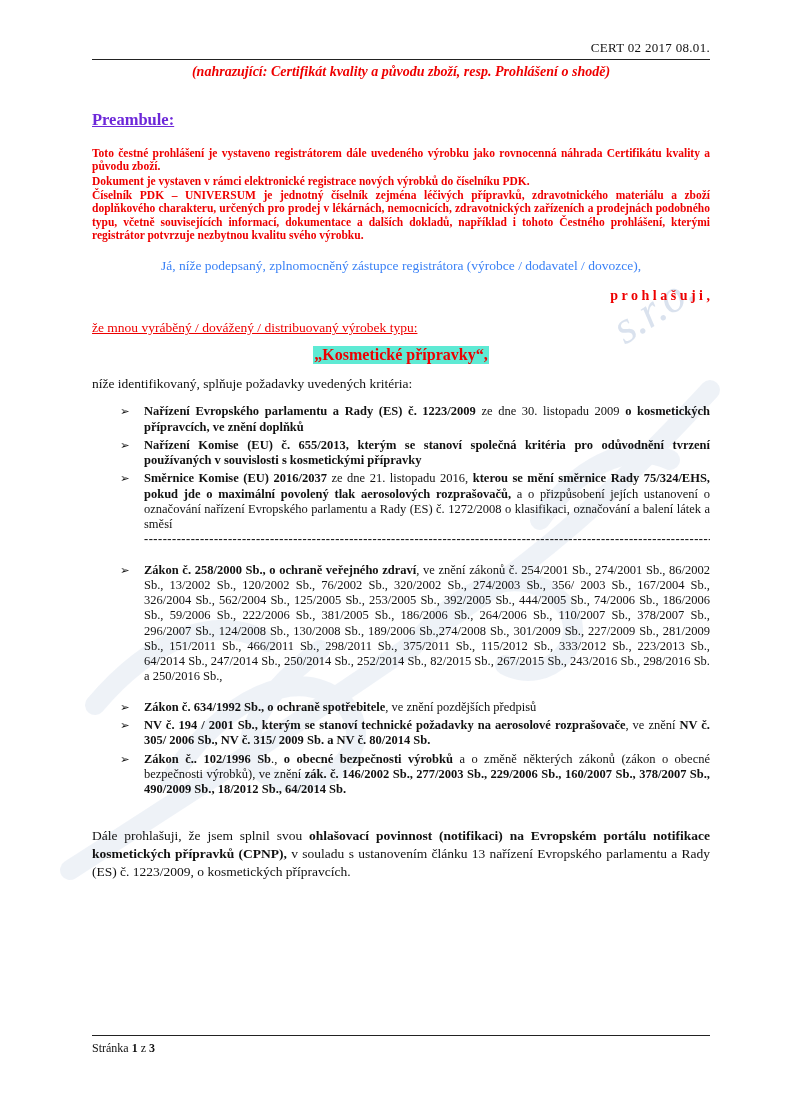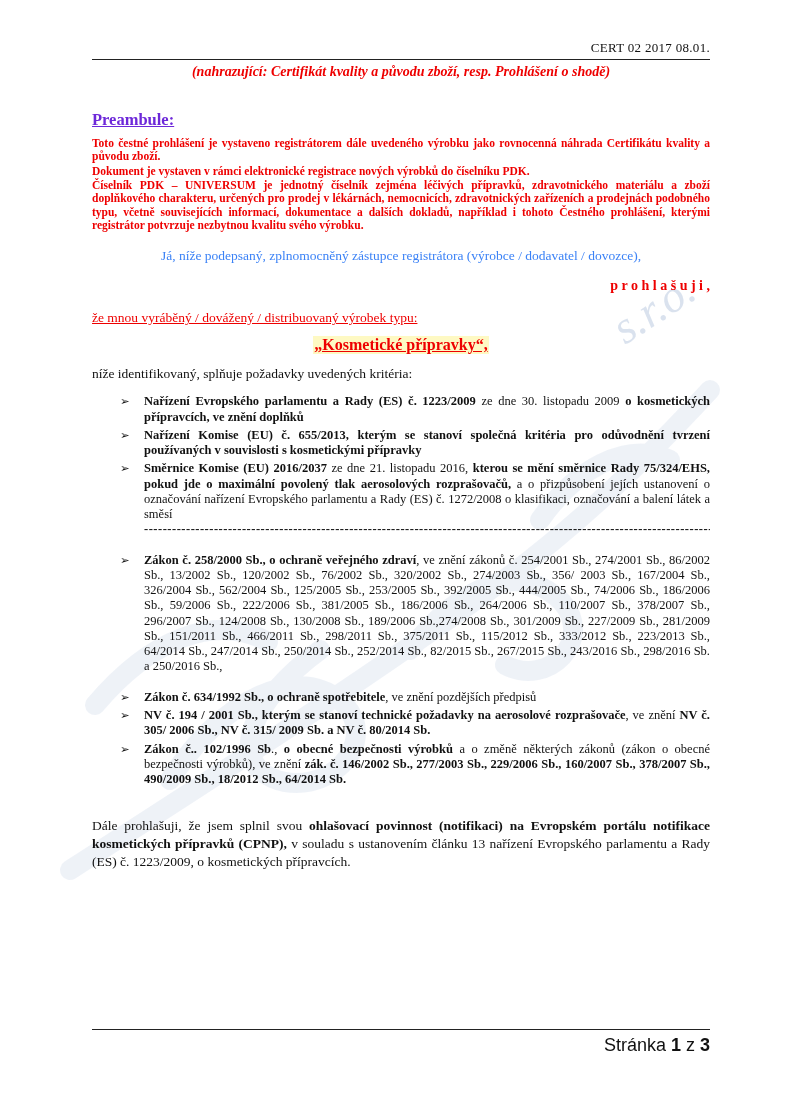--- a/index.html
+++ b/index.html
@@ -14,44 +14,44 @@
   .watermark { position: absolute; top: 0; left: 0; width: 800px; height: 1100px; pointer-events: none; }
   .content { position: relative; padding: 40px 90px 0 92px; }
 
   .doc-code { text-align: right; font-size: 13px; letter-spacing: 0.3px; padding-bottom: 3px; color: #111; }
   .header-rule { border-top: 1.5px solid #222; }
 
   .title { margin: 22px 0 0; text-align: center; color: #ee0000; font-size: 26px; font-weight: bold; }
   .subtitle { margin-top: 4px; text-align: center; color: #ee0000; font-weight: bold; font-size: 14px; font-style: italic; }
 
   .preamble-heading { margin-top: 30px; color: #6d28d9; font-weight: bold; font-size: 16.5px; text-decoration: underline; }
-  .preamble-text { margin: 7px 0 0; color: #ee0000; font-weight: bold; font-size: 11.5px; line-height: 1.16; text-align: justify; }
+  .preamble-text { margin: 17px 0 0; color: #ee0000; font-weight: bold; font-size: 11.5px; line-height: 1.16; text-align: justify; }
   .preamble-text + .preamble-text { margin-top: 1px; }
 
   .decl-intro { margin: 16px 0 0; text-align: center; color: #3b82f6; font-size: 13.5px; }
   .decl-verb { margin: 14px 0 0; text-align: right; color: #ee0000; font-weight: bold; font-size: 14px; }
   .decl-product-line { margin: 16px 0 0; color: #ee0000; font-size: 13.5px; text-decoration: underline; }
   .product-type-wrap { margin-top: 10px; text-align: center; }
-  .product-type { display: inline-block; background: #fef9c3; color: #ee0000; font-weight: bold; font-size: 16px; text-decoration: underline; padding: 0 1px; }
+  .product-type { display: inline-block; background: #5eead4; color: #ee0000; font-weight: bold; font-size: 16px; padding: 0 1px; }
   .compliance { margin: 12px 0 0; font-size: 13.5px; color: #111; }
 
   .reg-list { margin-top: 12px; padding-left: 28px; }
   .reg-item { display: flex; gap: 9px; margin-top: 3px; }
   .reg-item.space-top { margin-top: 15px; }
   .bullet { flex: 0 0 15px; font-family: "DejaVu Sans", sans-serif; font-size: 11.5px; line-height: 1.35; color: #111; }
   .reg-col { flex: 1; min-width: 0; }
   .reg-text { font-size: 12.5px; line-height: 1.22; text-align: justify; color: #111; }
   .b { font-weight: bold; }
   .divider { font-weight: bold; font-size: 12.5px; line-height: 1.22; white-space: nowrap; overflow: hidden; max-width: 100%; letter-spacing: 0.5px; color: #111; }
 
   .closing { margin: 30px 0 0; font-size: 13.5px; line-height: 1.32; text-align: justify; color: #111; }
 
   .footer { position: absolute; left: 92px; right: 90px; bottom: 44px; }
   .footer-rule { border-top: 1.5px solid #222; }
-  .footer-text { margin-top: 5px; text-align: right; font-family: Liberation Sans, sans-serif; font-size: 18px; color: #111; }
+  .footer-text { margin-top: 5px; text-align: left; font-family: Liberation Serif, serif; font-size: 12px; color: #111; }
 </style>
 </head>
 <body>
 
 <div class="page">
 
   <svg class="watermark" viewBox="0 0 800 1100" xmlns="http://www.w3.org/2000/svg">
     <g stroke="#8fa8cc" stroke-width="20" fill="none" opacity="0.14" stroke-linecap="round">
       <path d="M 70 870 C 210 780 350 690 490 590 C 580 525 650 455 710 390"></path>
       <path d="M 170 780 C 220 700 300 660 345 705 C 380 745 325 800 272 778 C 228 758 252 700 320 650"></path>

